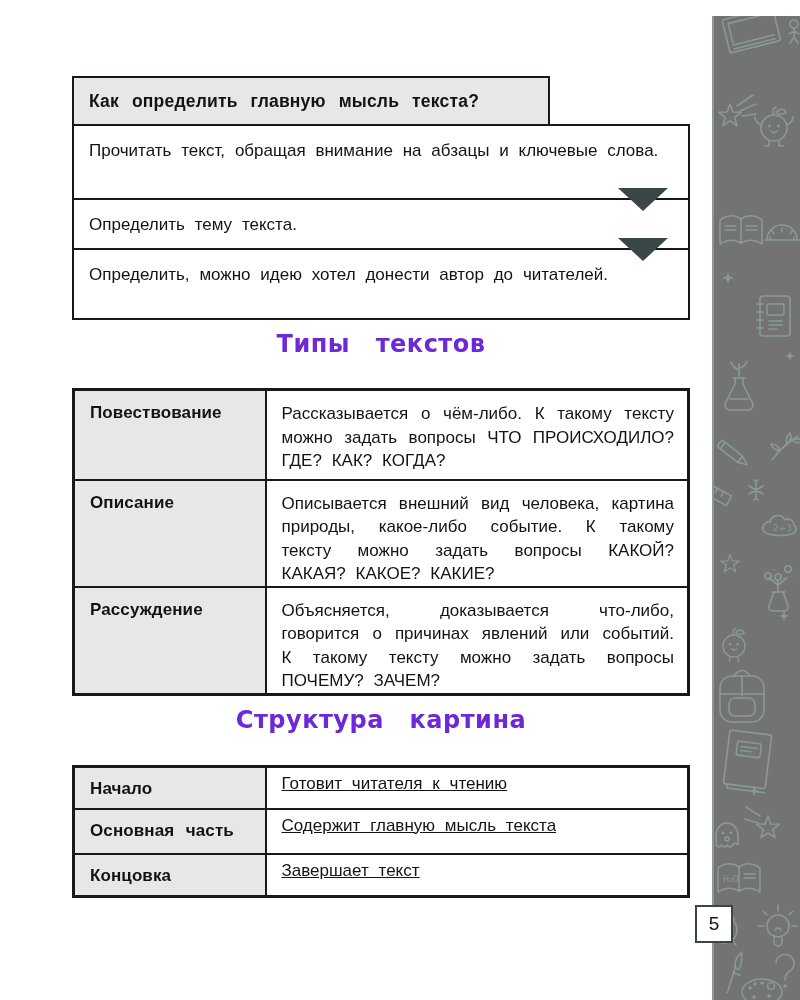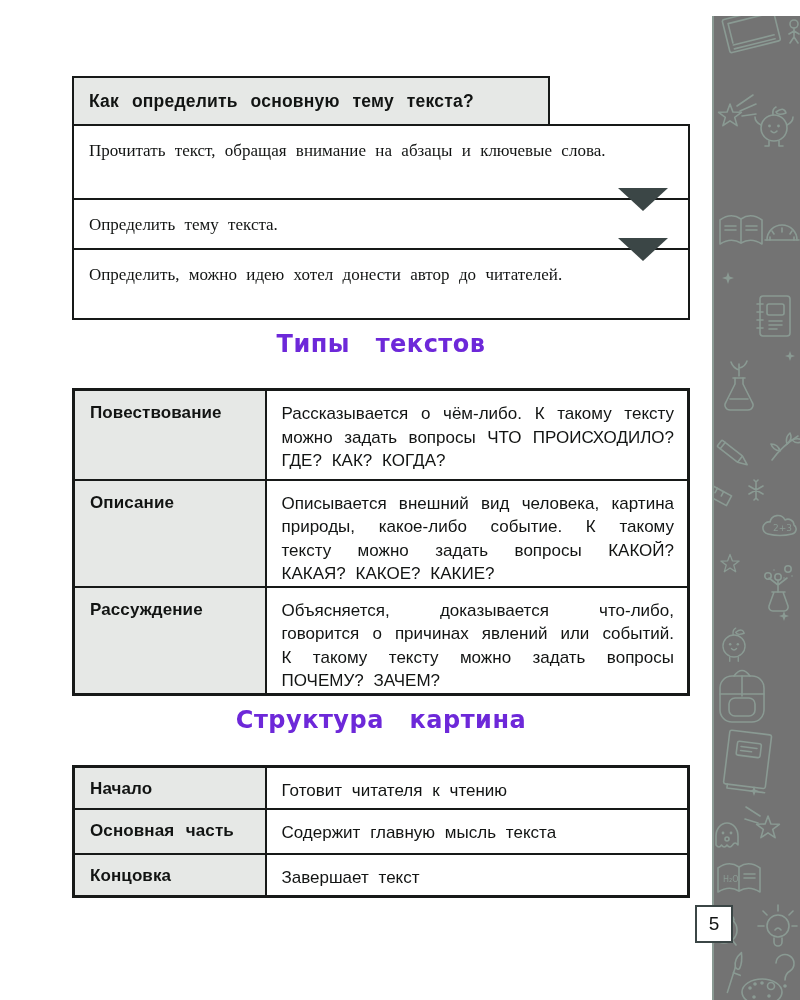--- a/index.html
+++ b/index.html
@@ -12,21 +12,21 @@
     position:absolute;left:72px;top:76px;width:478px;height:50px;
     background:#e6e8e6;border:2.5px solid #171918;box-sizing:border-box;
     display:flex;align-items:center;padding:0 12px 0 15px;
     font-weight:bold;font-size:17.5px;word-spacing:0.45em;letter-spacing:0.2px;
   }
   
   .flowchart{position:absolute;left:72px;top:124px;width:618px;}
   .step{
     box-sizing:border-box;border:2.5px solid #171918;background:#fff;
     padding:13px 16px 0 15px;font-size:17px;line-height:23px;
-    text-align:justify;word-spacing:0.3em;position:relative;font-family:Liberation Serif, serif;
+    text-align:justify;word-spacing:0.3em;position:relative;
   }
   .step + .step{border-top:none;}
   .step1{height:76px;}
   .step2{height:50px;}
   .step3{height:70px;}
   .arrow{
     position:absolute;width:0;height:0;z-index:6;
     border-left:25px solid transparent;border-right:25px solid transparent;
     border-top:23px solid #3b4646;
   }
@@ -50,40 +50,40 @@
   .tbl td{border:2px solid #171918;vertical-align:top;box-sizing:border-box;}
   td.term{
     width:192px;background:#e6e8e6;font-weight:bold;font-size:17px;
     padding:12px 6px 0 15px;word-spacing:0.4em;letter-spacing:0.1px;
   }
   td.def{
     font-size:17px;line-height:23.5px;text-align:justify;
     word-spacing:0.3em;padding:11px 13px 0 15px;
   }
   #structure-table td.term{padding-top:11px;}
-  #structure-table td.def{padding-top:11px;text-align:left;}
+  #structure-table td.def{padding-top:4px;text-align:left;text-decoration:underline;}
   
   .sidebar{
     position:absolute;left:712px;top:16px;width:88px;height:1000px;
     border-left:2px solid #8a9a93;box-sizing:border-box;overflow:hidden;background:#737373;
   }
   
   .page-num{
     position:absolute;left:695px;top:905px;width:38px;height:38px;
     background:#fff;border:2.5px solid #3b4646;box-sizing:border-box;z-index:10;
     display:flex;align-items:center;justify-content:center;
     font-size:19px;color:#17191
 8;
   }
 </style>
 </head>
 <body>
 
 <div class="header-box">
-  <span>Как определить основную тему текста?</span>
+  <span>Как определить главную мысль текста?</span>
 </div>
 
 <div class="flowchart">
   <div class="step step1">
     <span>Прочитать текст, обращая внимание на абзацы и ключевые слова.</span>
   </div>
   <div class="step step2">
     <span>Определить тему текста.</span>
   </div>
   <div class="step step3">

